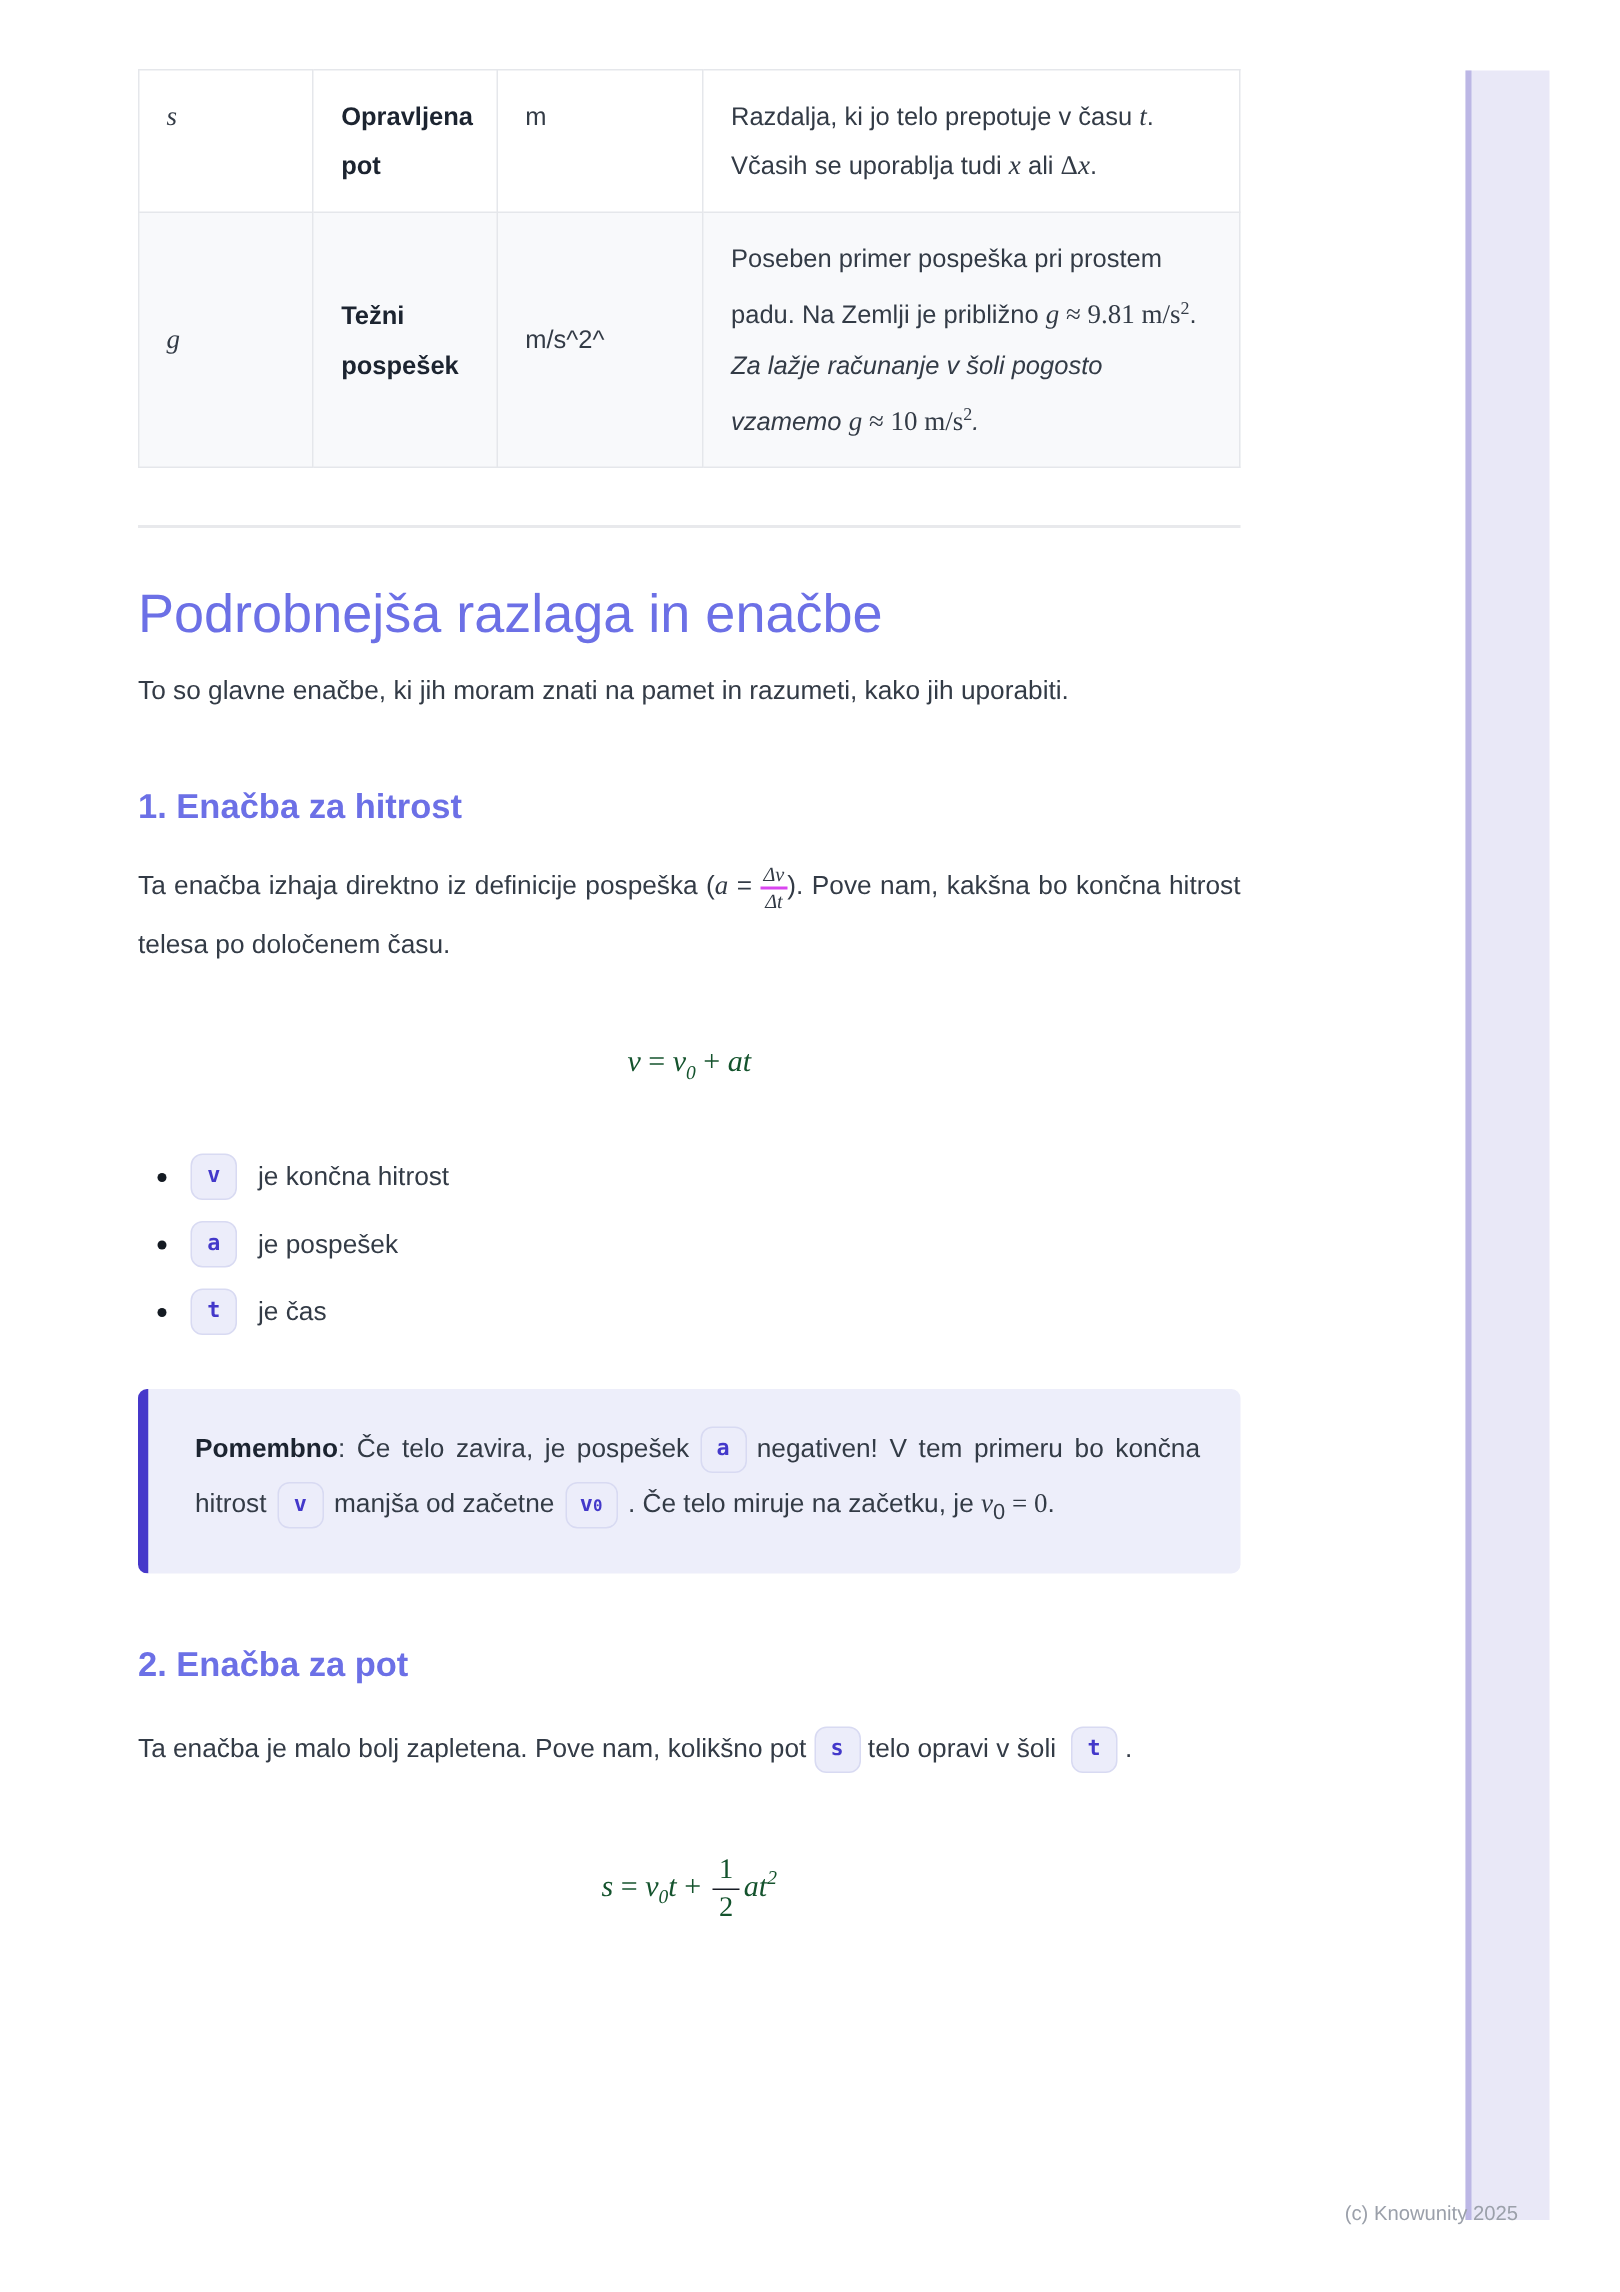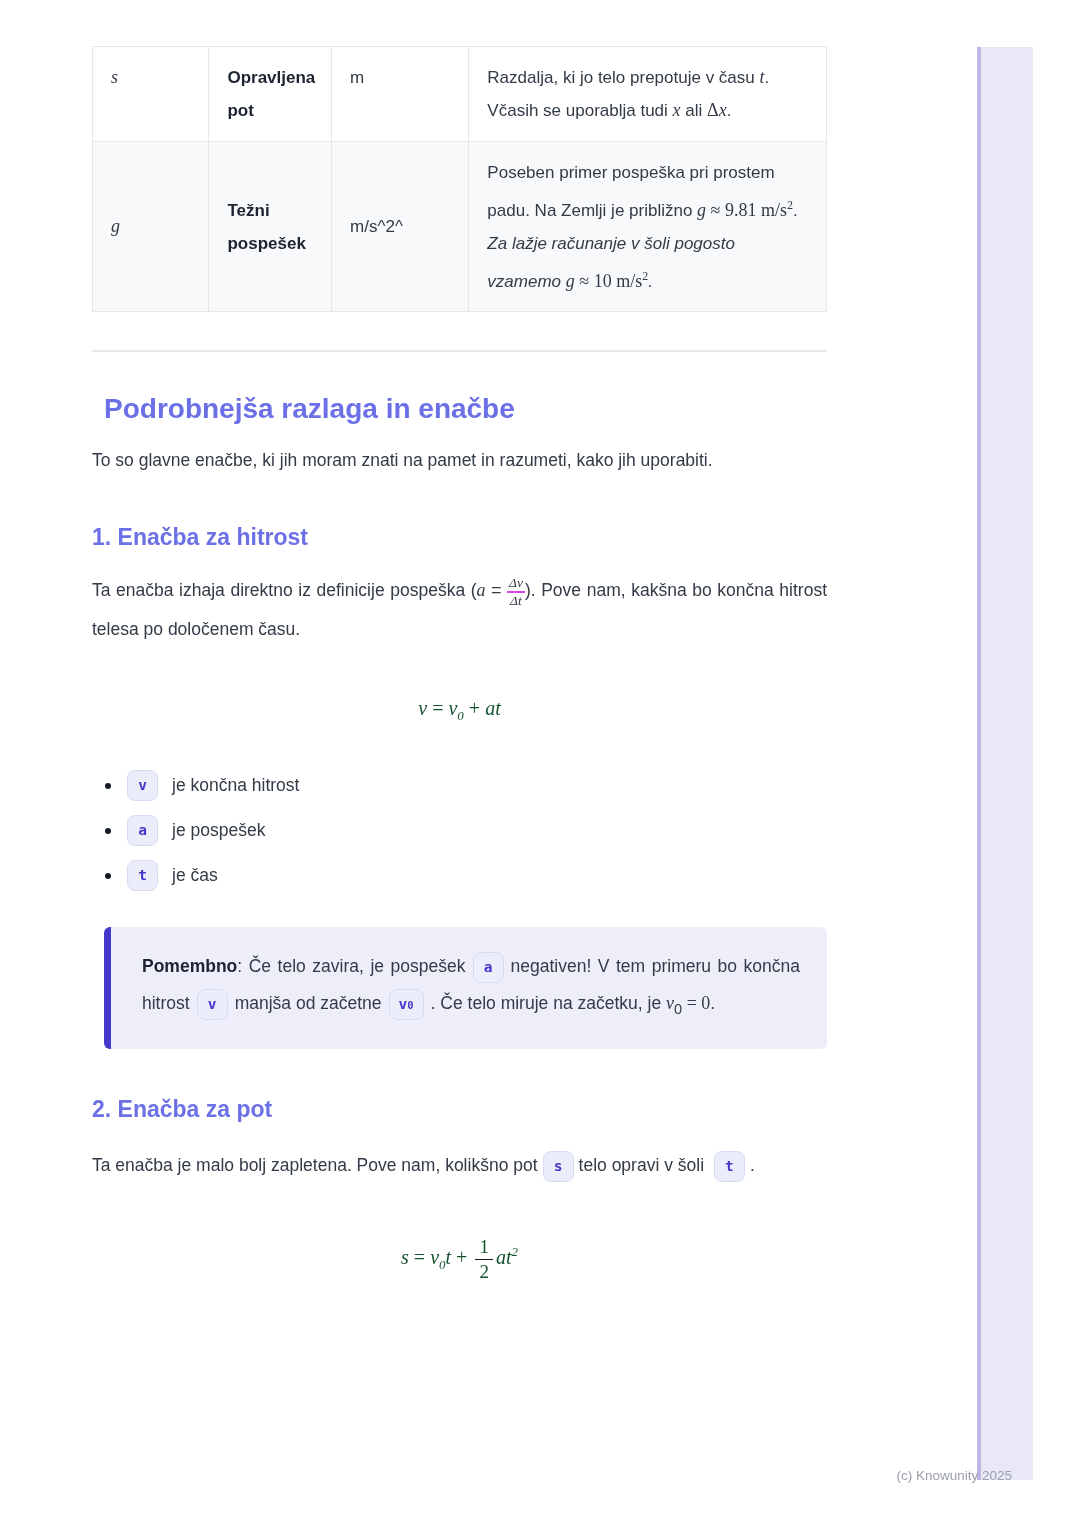--- a/index.html
+++ b/index.html
@@ -41,21 +41,21 @@
   td.c-desc{width:344px;}
   .math-i{font-family:"Liberation Serif", serif;font-style:italic;font-size:18px;}
   .math-up{font-family:"Liberation Serif", serif;font-style:normal;font-size:18px;}
   .it{font-style:italic;}
   sup.m2{font-family:"Liberation Serif", serif;font-size:12px;font-style:normal;}
 
   
   .divider{margin-top:38px;border:0;border-top:2px solid var(--divider);height:0;}
 
   
-  h2.section{margin:40px 12px 0;font-size:28px;line-height:34px;font-weight:700;color:var(--accent);}
+  h2.section{margin:40px 0 0;font-size:36px;line-height:34px;font-weight:400;color:var(--accent);}
   h3.sub{margin:46px 0 0;font-size:23px;line-height:28px;font-weight:700;color:var(--accent);}
   p.body{margin:18px 0 0;text-align:justify;line-height:33px;}
   p.body2{margin:20px 0 0;text-align:justify;line-height:39px;}
   p.body3{margin:20px 0 0;text-align:justify;line-height:44px;}
 
   
   .frac{display:inline-block;vertical-align:middle;text-align:center;
         font-family:"Liberation Serif", serif;font-style:italic;font-size:13.5px;line-height:1.15;}
   .frac .num{display:block;border-bottom:2px solid #d946ef;padding:0 2px;}
   .frac .den{display:block;padding:0 2px;}
@@ -86,21 +86,21 @@
   ul.varlist{list-style:none;margin:46px 0 0;padding:0;}
   ul.varlist li{display:flex;align-items:center;margin-bottom:14px;height:31px;}
   ul.varlist li .dot{width:6px;height:6px;border-radius:50%;background:#141a22;
                      margin:0 16px 0 13px;flex:0 0 auto;}
   ul.varlist li .badge{margin:0 14px 0 0;}
 
   
   .callout{
     margin-top:36px;background:var(--callout-bg);
     border-left:7px solid var(--callout-border);border-radius:6px;
-    padding:21px 27px 21px 31px;line-height:37px;text-align:justify;margin-left:12px;
+    padding:21px 27px 21px 31px;line-height:37px;text-align:justify;
   }
   .callout b{color:var(--dark-text);}
   .callout .badge{margin:0 7px;}
 
   
   .page-strip{position:absolute;left:977px;top:47px;width:56px;height:1433px;
               background:var(--strip-bg);border-left:4px solid var(--strip-edge);z-index:1;}
   .page-footer{position:absolute;top:1468px;right:68px;z-index:2;
                font-size:13.5px;color:var(--footer-text);}
 </style>

